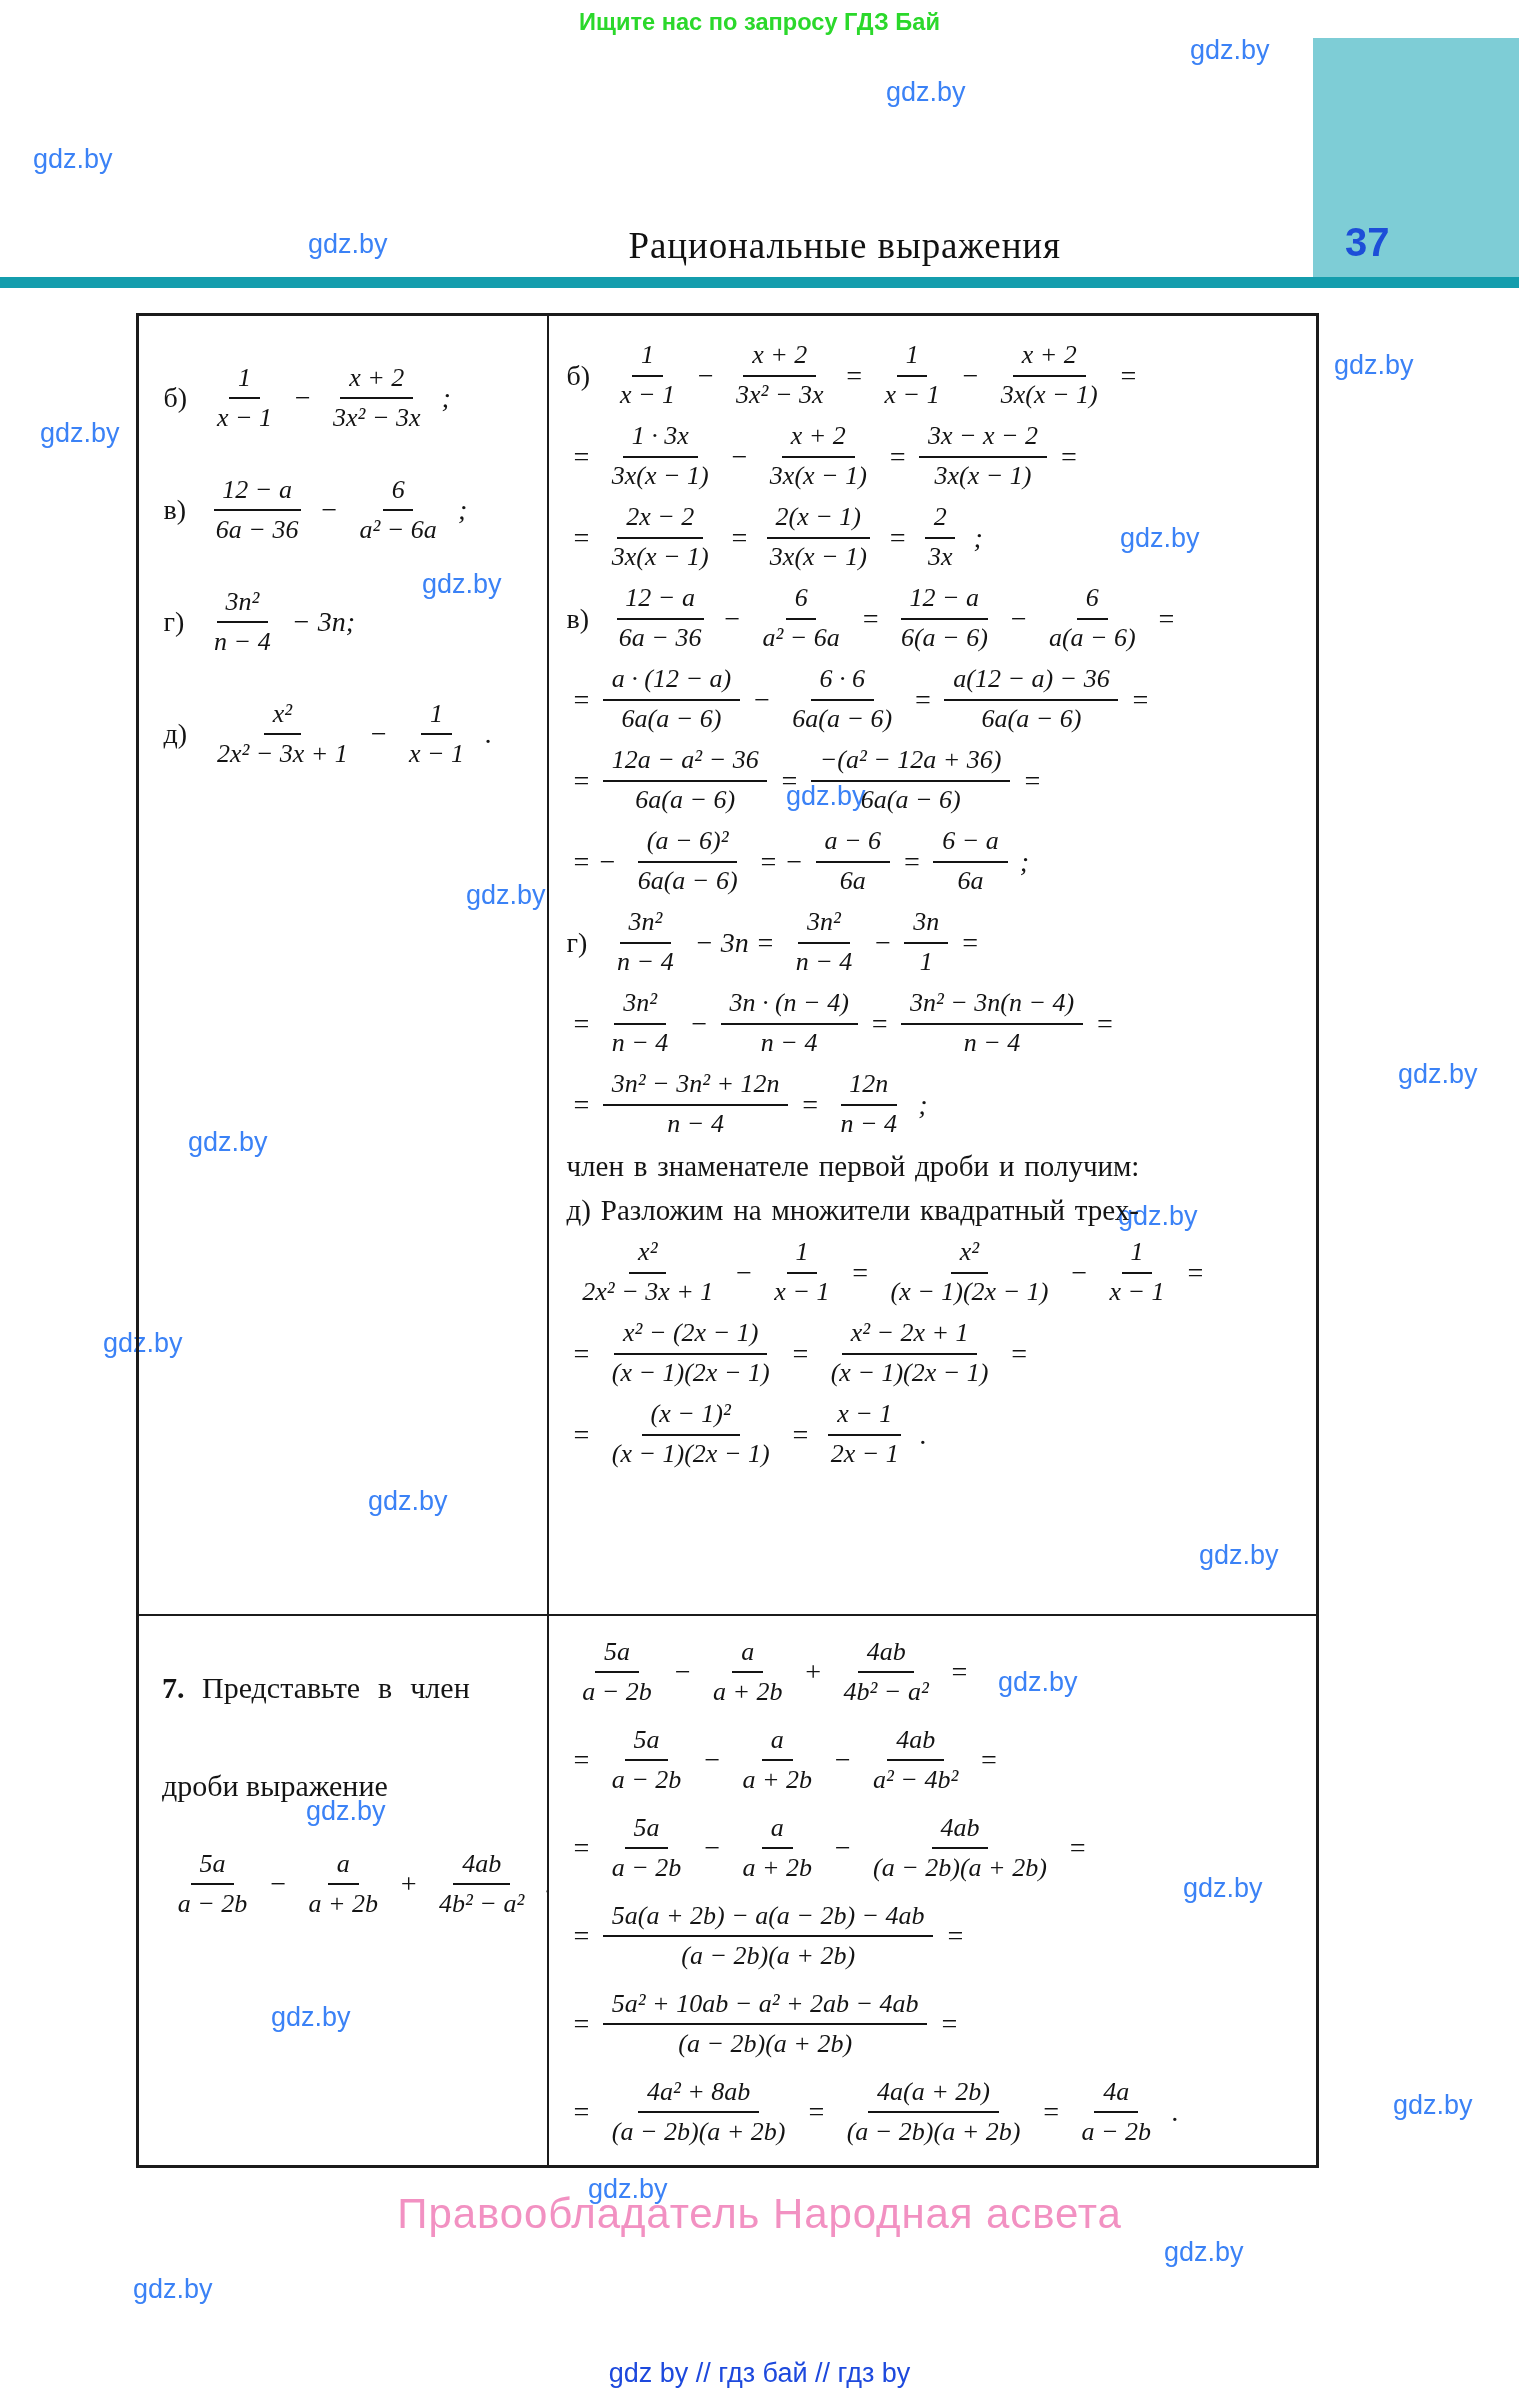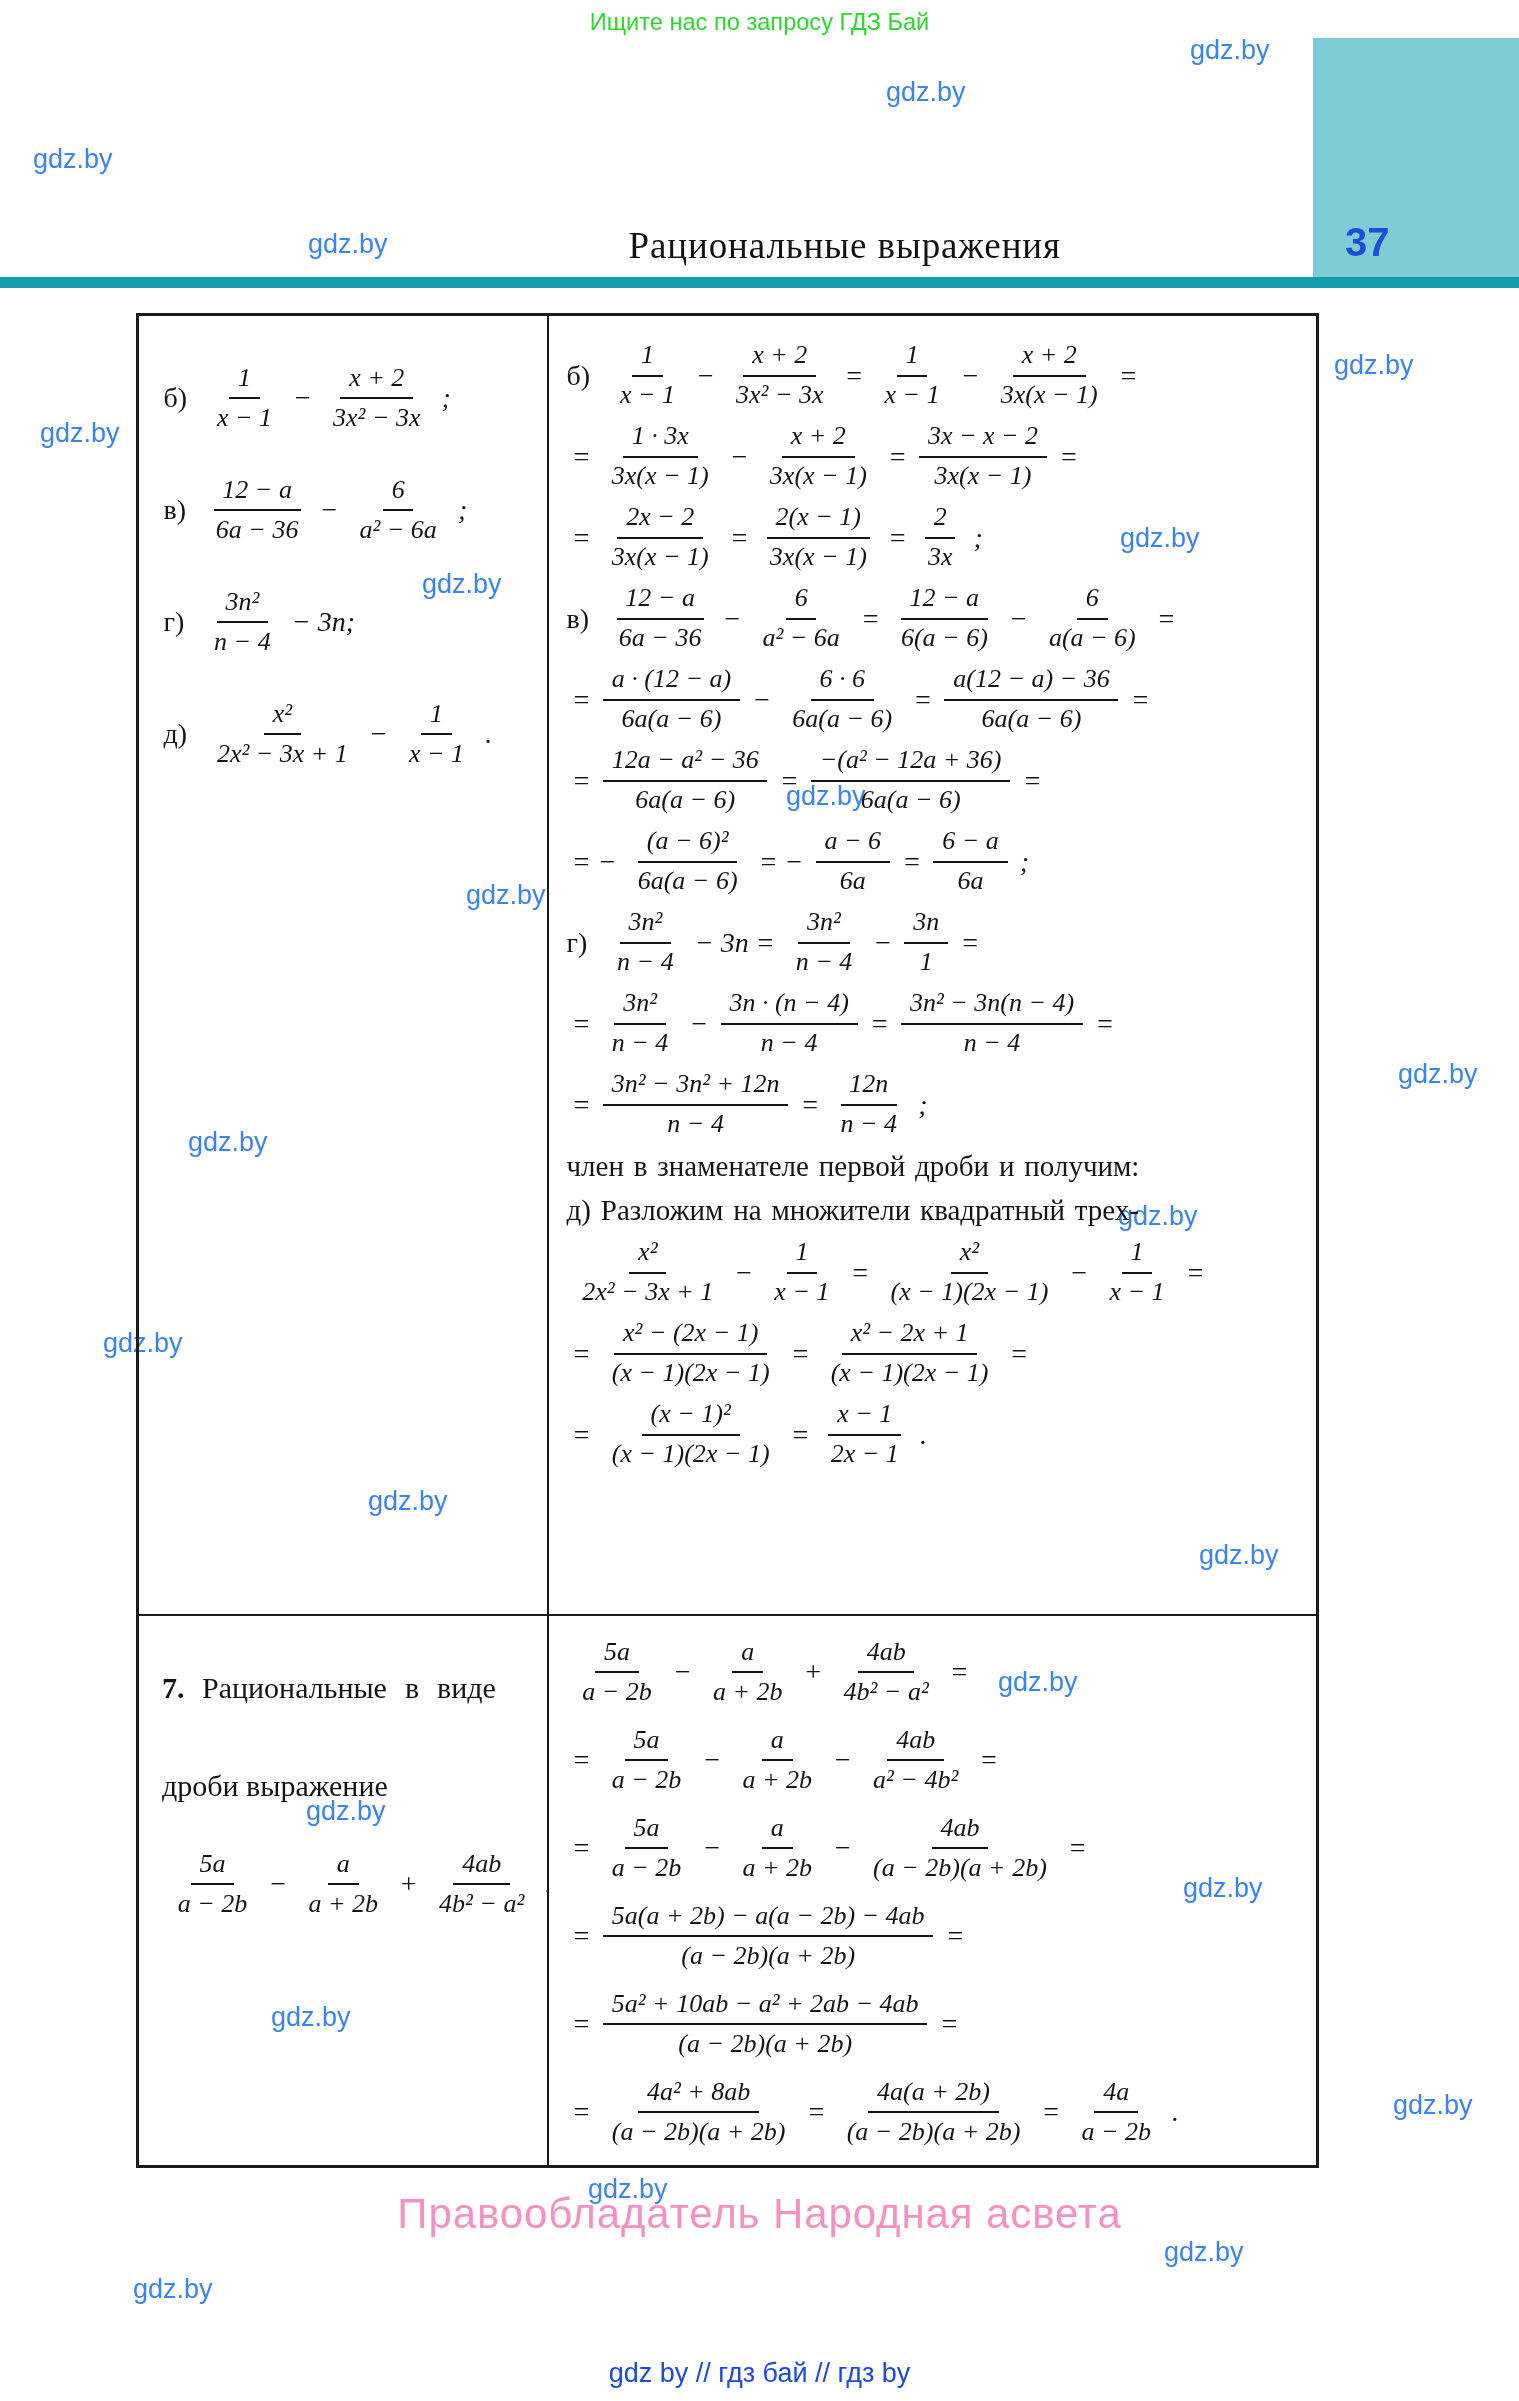--- a/index.html
+++ b/index.html
@@ -2,21 +2,21 @@
 <html style="font-size:14px"><head>
 <meta charset="utf-8">
 <style>
   html,body { margin:0; padding:0; }
   body {
     width:1519px; height:2401px; position:relative; background:#ffffff;
     overflow:hidden; font-family:"Liberation Sans", sans-serif; color:#141414;
   }
   
   #banner { position:absolute; top:8.8px; left:0; width:100%; text-align:center;
-    font-size:23.6px; color:#2bd82b; font-weight:400; }
+    font-size:23.6px; color:#2bd82b; font-weight:700; }
   
   .wm { position:absolute; font-family:"Liberation Sans", sans-serif;
     font-size:27px; color:#3b82f6; white-space:nowrap; }
   
   #hdr-title { position:absolute; top:224px; right:458px;
     font-family:"Liberation Serif", serif; font-size:37px; color:#111;
     letter-spacing:0.9px;text-align:right; }
   #pagebox { position:absolute; left:1313px; top:38px; width:207px; height:239px;
     background:#7ecdd6; }
   #pagebox .pnum { position:absolute; left:32px; bottom:12.3px; color:#1d4ed8;
@@ -374,21 +374,21 @@
         <span class="frac">
           <span class="num">x − 1</span>
           <span class="den">2x − 1</span>
         </span>
         <span class="mtext">.</span>
       </div>
     </div>
   <div class="cell c1 cell-p7 math-area">
       <div class="mline ptext wide">
         <span class="blbl">7.</span>
-        <span class="uptext">Рациональные в виде</span>
+        <span class="uptext">Представьте в член</span>
       </div>
       <div class="mline ptext">
         <span class="uptext">дроби выражение</span>
       </div>
       <div class="mline">
         <span class="frac">
           <span class="num">5a</span>
           <span class="den">a − 2b</span>
         </span>
         <span class="mtext">−</span>

